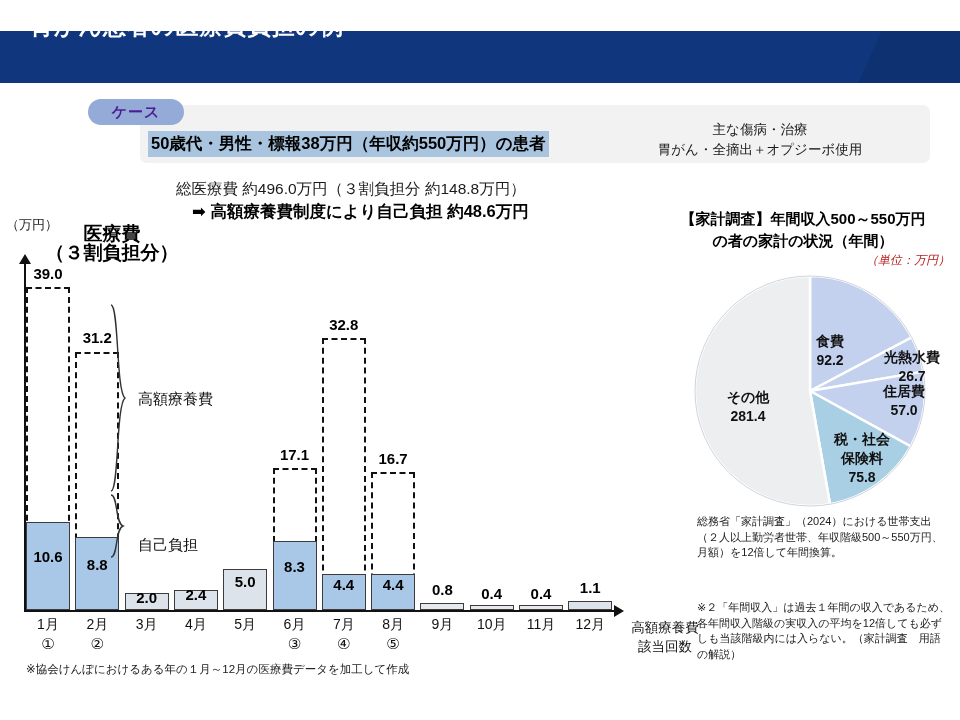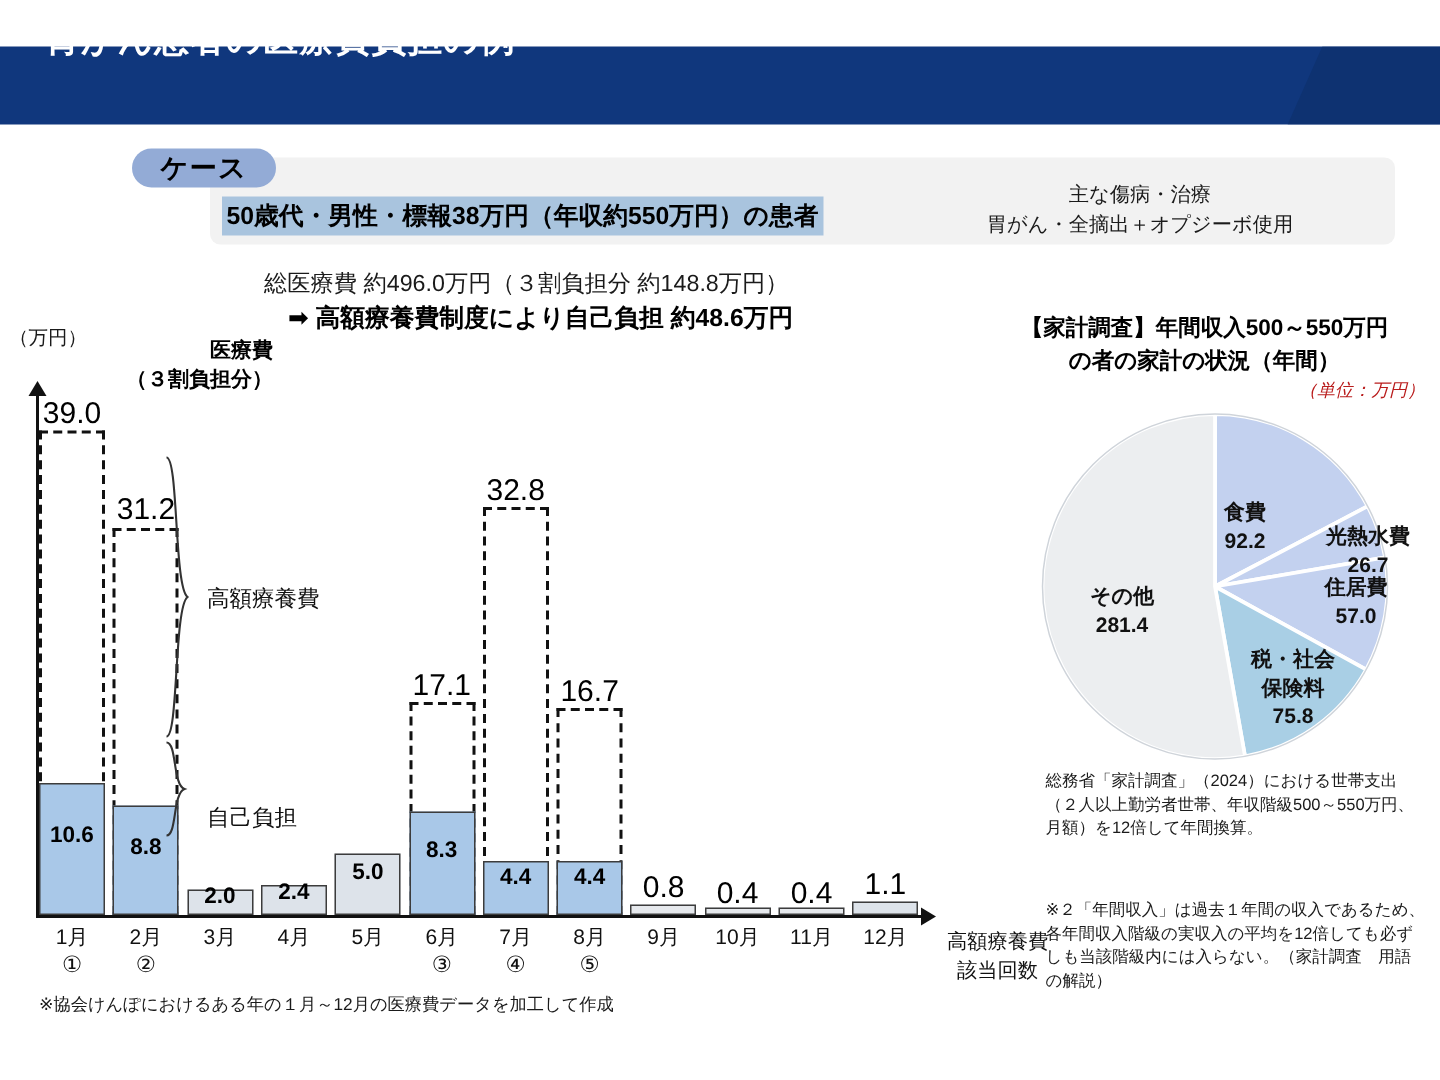--- a/index.html
+++ b/index.html
@@ -58,22 +58,22 @@
     width: 790px; height: 58px;
     background: #f2f2f2;
     border-radius: 7px;
   }
   .case-pill {
     position: absolute;
     left: 88px; top: 99px;
     width: 96px; height: 26px;
     background: #93abd6;
     border-radius: 13px;
-    color: #000000;
-    font-size: 18px;
+    color: #4c1d95;
+    font-size: 15px;
     font-weight: bold;
     text-align: center;
     line-height: 26px;
     letter-spacing: 1px;
   }
   .case-main {
     position: absolute;
     left: 148px; top: 131px;
     font-size: 16.5px;
     font-weight: bold;
@@ -118,22 +118,22 @@
   .axis-unit {
     position: absolute;
     left: 6px; top: 6px;
     font-size: 13px;
     color: #1a1a1a;
   }
   .series-title {
     position: absolute;
     left: 42px; top: 14px;
     width: 140px;
-    text-align: right;
-    font-size: 14px;
+    text-align: center;
+    font-size: 19px;
     font-weight: bold;
     line-height: 19px;
     color: #000;
   }
   .y-axis {
     position: absolute;
     left: 24px; top: 52px;
     width: 2px; height: 348px;
     background: #111;
   }
@@ -190,22 +190,22 @@
   .bar-self.plain {
     background: #e6e9ed;
   }
   .bar-self.pale {
     background: #dde3ea;
   }
   .bar-toplabel {
     position: absolute;
     width: 62px;
     text-align: center;
-    font-size: 20px;
-    font-weight: normal;
+    font-size: 15px;
+    font-weight: bold;
     color: #000;
   }
   .bar-inlabel {
     position: absolute;
     width: 44px;
     text-align: center;
     font-size: 15px;
     font-weight: bold;
     color: #000;
   }

